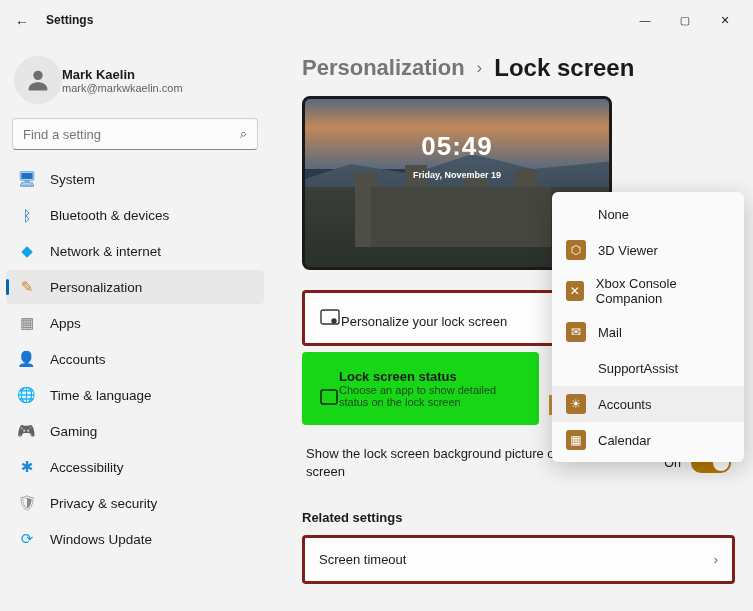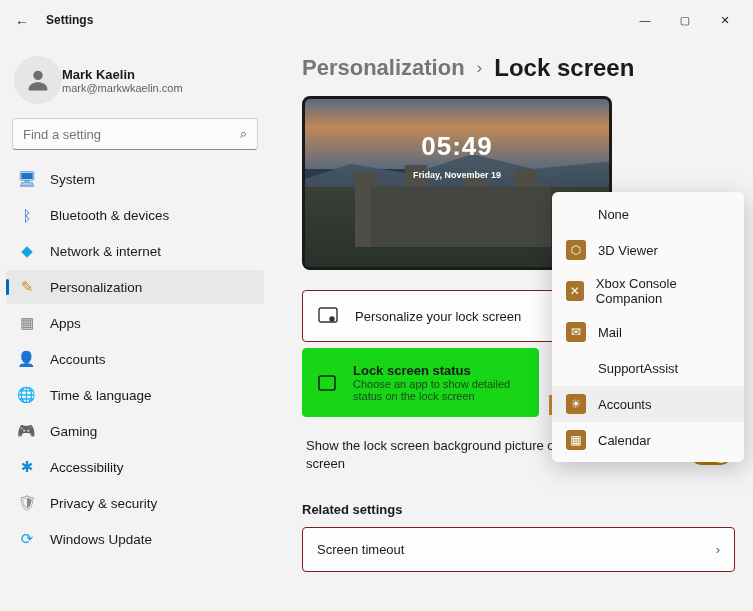--- a/index.html
+++ b/index.html
@@ -35,21 +35,21 @@
 .ground{position:absolute;left:0;right:0;bottom:0;height:80px;background:linear-gradient(#3a4038,#2a302a);}
 .castle{position:absolute;left:66px;bottom:20px;width:180px;height:60px;background:#464640;}
 .tower{position:absolute;bottom:20px;width:22px;background:#4e4e46;}
 .t1{left:50px;height:75px;}
 .t2{left:100px;height:82px;}
 .t3{left:160px;height:70px;}
 .t4{left:210px;height:78px;}
 .clock{position:absolute;top:32px;left:0;right:0;text-align:center;color:#fff;font-weight:600;}
 .clock-time{font-size:26px;letter-spacing:1px;}
 .clock-date{font-size:9px;font-weight:700;margin-top:8px;}
-.setting-row{background:#fdfdfd;border:1px solid #7f1d1d;border-radius:4px;display:flex;align-items:center;padding:14px 14px;margin-bottom:6px;gap:16px;cursor:pointer;}
+.setting-row{background:#fdfdfd;border:3px solid #7f1d1d;border-radius:4px;display:flex;align-items:flex-end;padding:14px 14px;margin-bottom:6px;cursor:pointer;}
 .setting-row.hl{background:#16d616;border-color:#16d616;}
 .row-icon{width:22px;height:22px;display:flex;align-items:center;justify-content:center;}
 .row-title{font-size:13px;}
 .row-sub{font-size:11px;color:#1b4a1b;}
 .hl .row-title{font-weight:600;}
 .sign-row{display:flex;align-items:center;padding:14px 4px;}
 .sign-text{font-size:13px;flex:1;line-height:1.35;}
 .toggle-label{font-size:12.5px;margin-right:10px;}
 .toggle{width:40px;height:20px;background:#b37700;border-radius:10px;position:relative;}
 .toggle::after{content:"";position:absolute;right:2px;top:2px;width:16px;height:16px;background:#fff;border-radius:50%;}

